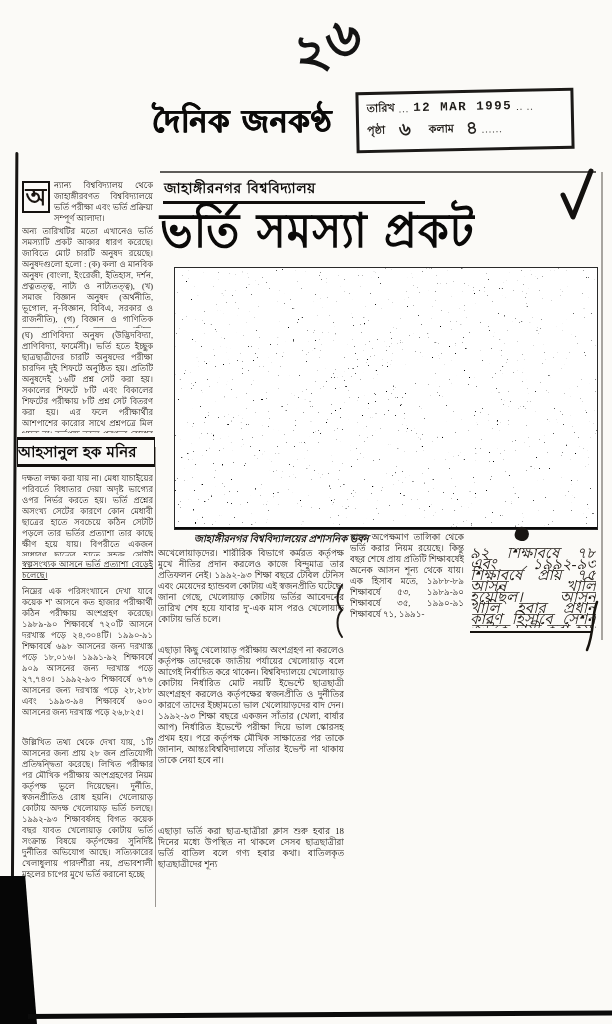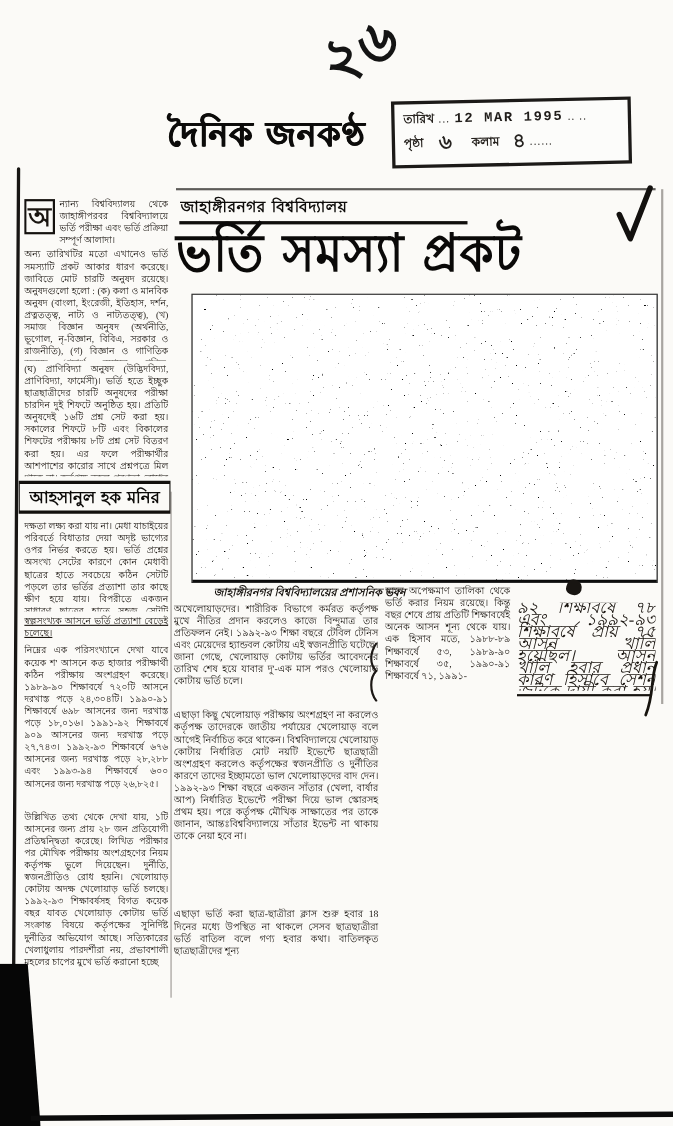--- a/index.html
+++ b/index.html
@@ -62,21 +62,21 @@
   }
   .drop-cap{
     float:left;width:24px;height:28px;border:2px solid #14110e;margin:1px 4px 1px 0;
     font-size:24px;font-weight:bold;text-align:center;line-height:28px;
     font-family:"DejaVu Sans",sans-serif;
   }
   .byline-box{
     left:17px;top:437px;width:136px;height:24px;
     border-top:3px solid #13100d;border-bottom:3px solid #13100d;
     border-left:1px solid #13100d;border-right:1px solid #13100d;
-    font-size:15px;font-weight:900;text-align:center;line-height:24px;color:#0d0b09;
+    font-size:15px;font-weight:900;line-height:24px;color:#0d0b09;
     font-family:"DejaVu Sans",sans-serif;white-space:nowrap;overflow:hidden;
   }
   .col-divider{left:155px;top:447px;width:1px;height:460px;background:#4a443e;opacity:.55;}
   .right-edge-line{left:601px;top:172px;width:2px;height:468px;background:#56504a;opacity:.5;}
   
   .photo{
     left:175px;top:268px;width:422px;height:259px;background:#070707;
     border-bottom:2px solid #0a0a0a;outline:1px solid #2a2a2a;
     background-image:
       radial-gradient(ellipse 62px 42px at 13% 16%, rgba(240,240,238,.9), transparent 70%),
@@ -137,21 +137,21 @@
   <div class="abs right-edge-line"></div>
 
   <div class="abs kicker">জাহাঙ্গীরনগর বিশ্ববিদ্যালয়</div>
   <div class="abs kicker-underline"></div>
   <div class="abs headline">ভর্তি সমস্যা প্রকট</div>
   <svg class="abs check-mark" width="44" height="54">
     <path d="M40 3 L22 49 L12 27" fill="none" stroke="#13110f" stroke-width="5" stroke-linecap="round" stroke-linejoin="round"></path>
   </svg>
 
   <div class="abs col-text" style="left:22px;top:180px;width:131px;height:44px;">
-    <span class="drop-cap">অ</span><span>ন্যান্য বিশ্ববিদ্যালয় থেকে জাহাঙ্গীপরবর বিশ্ববিদ্যালয়ে ভর্তি পরীক্ষা এবং ভর্তি প্রক্রিয়া সম্পূর্ণ আলাদা।</span>
+    <span class="drop-cap">অ</span><span>ন্যান্য বিশ্ববিদ্যালয় থেকে জাহাঙ্গীরবণত বিশ্ববিদ্যালয়ে ভর্তি পরীক্ষা এবং ভর্তি প্রক্রিয়া সম্পূর্ণ আলাদা।</span>
   </div>
   <div class="abs col-text" style="left:22px;top:226px;width:131px;height:102px;">অন্য তারিখটির মতো এখানেও ভর্তি সমস্যাটি প্রকট আকার ধারণ করেছে। জাবিতে মোট চারটি অনুষদ রয়েছে। অনুষদগুলো হলো : (ক) কলা ও মানবিক অনুষদ (বাংলা, ইংরেজী, ইতিহাস, দর্শন, প্রত্নতত্ত্ব, নাট্য ও নাট্যতত্ত্ব), (খ) সমাজ বিজ্ঞান অনুষদ (অর্থনীতি, ভূগোল, নৃ-বিজ্ঞান, বিবিএ, সরকার ও রাজনীতি), (গ) বিজ্ঞান ও গাণিতিক অনুষদ (পদার্থ, রসায়ন, গণিত, পরিসংখ্যান, ইলেকট্রনিক্স, ভূ-তাত্ত্বিক বিজ্ঞান) এবং</div>
   <div class="abs col-text" style="left:22px;top:330px;width:131px;height:103px;">(ঘ) প্রাণিবিদ্যা অনুষদ (উদ্ভিদবিদ্যা, প্রাণিবিদ্যা, ফার্মেসী)। ভর্তি হতে ইচ্ছুক ছাত্রছাত্রীদের চারটি অনুষদের পরীক্ষা চারদিন দুই শিফটে অনুষ্ঠিত হয়। প্রতিটি অনুষদেই ১৬টি প্রশ্ন সেট করা হয়। সকালের শিফটে ৮টি এবং বিকালের শিফটের পরীক্ষায় ৮টি প্রশ্ন সেট বিতরণ করা হয়। এর ফলে পরীক্ষার্থীর আশপাশের কারোর সাথে প্রশ্নপত্রে মিল থাকে না। কর্তৃপক্ষ নকল প্রবণতা রোধের জন্য এই অভিনব পন্থা সৃষ্টি করলেও সত্যিকার অর্থে মেধা যাচাইয়ের কোন</div>
 
   <div class="abs byline-box">আহসানুল হক মনির</div>
 
   <div class="abs col-text" style="left:22px;top:473px;width:131px;height:83px;">দক্ষতা লক্ষ্য করা যায় না। মেধা যাচাইয়ের পরিবর্তে বিধাতার দেয়া অদৃষ্ট ভাগ্যের ওপর নির্ভর করতে হয়। ভর্তি প্রশ্নের অসংখ্য সেটের কারণে কোন মেধাবী ছাত্রের হাতে সবচেয়ে কঠিন সেটটি পড়লে তার ভর্তির প্রত্যাশা তার কাছে ক্ষীণ হয়ে যায়। বিপরীতে একজন সাধারণ ছাত্রের হাতে সহজ সেটটি পড়লে খুব সহজেই ভর্তি সমস্যাটি সে ডিঙিয়ে যায়। ভর্তি পরীক্ষা পরবর্তীকালে এমনও ঘটেছে যে, অনেক প্রফেসরসহ অন্যদের কঠিন প্রশ্ন সেটটি সমাধানের জন্য দেয়া হলে তারা মৃদু হেসে অক্ষমতাই প্রকাশ করেন। অর্থাৎ প্রশ্নের খাতিরে প্রশ্ন করা হয়।</div>
   <div class="abs col-text" style="left:22px;top:559px;width:131px;height:24px;text-decoration:underline;">স্বল্পসংখ্যক আসনে ভর্তি প্রত্যাশা বেড়েই চলেছে।</div>
   <div class="abs col-text" style="left:22px;top:586px;width:131px;height:148px;">নিম্নের এক পরিসংখ্যানে দেখা যাবে কয়েক শ' আসনে কত হাজার পরীক্ষার্থী কঠিন পরীক্ষায় অংশগ্রহণ করেছে। ১৯৮৯-৯০ শিক্ষাবর্ষে ৭২০টি আসনে দরখাস্ত পড়ে ২৪,৩০৪টি। ১৯৯০-৯১ শিক্ষাবর্ষে ৬৯৮ আসনের জন্য দরখাস্ত পড়ে ১৮,০১৬। ১৯৯১-৯২ শিক্ষাবর্ষে ৯০৯ আসনের জন্য দরখাস্ত পড়ে ২৭,৭৪৩। ১৯৯২-৯৩ শিক্ষাবর্ষে ৬৭৬ আসনের জন্য দরখাস্ত পড়ে ২৮,২৮৮ এবং ১৯৯৩-৯৪ শিক্ষাবর্ষে ৬০০ আসনের জন্য দরখাস্ত পড়ে ২৬,৮২৫।</div>
   <div class="abs col-text" style="left:22px;top:737px;width:131px;height:168px;">উল্লিখিত তথ্য থেকে দেখা যায়, ১টি আসনের জন্য প্রায় ২৮ জন প্রতিযোগী প্রতিদ্বন্দ্বিতা করেছে। লিখিত পরীক্ষার পর মৌখিক পরীক্ষায় অংশগ্রহণের নিয়ম কর্তৃপক্ষ ভুলে দিয়েছেন। দুর্নীতি, স্বজনপ্রীতিও রোধ হয়নি। খেলোয়াড় কোটায় অদক্ষ খেলোয়াড় ভর্তি চলছে। ১৯৯২-৯৩ শিক্ষাবর্ষসহ বিগত কয়েক বছর যাবত খেলোয়াড় কোটায় ভর্তি সংক্রান্ত বিষয়ে কর্তৃপক্ষের সুনির্দিষ্ট দুর্নীতির অভিযোগ আছে। সত্যিকারের খেলাধুলায় পারদর্শীরা নয়, প্রভাবশালী মহলের চাপের মুখে ভর্তি করানো হচ্ছে</div>

